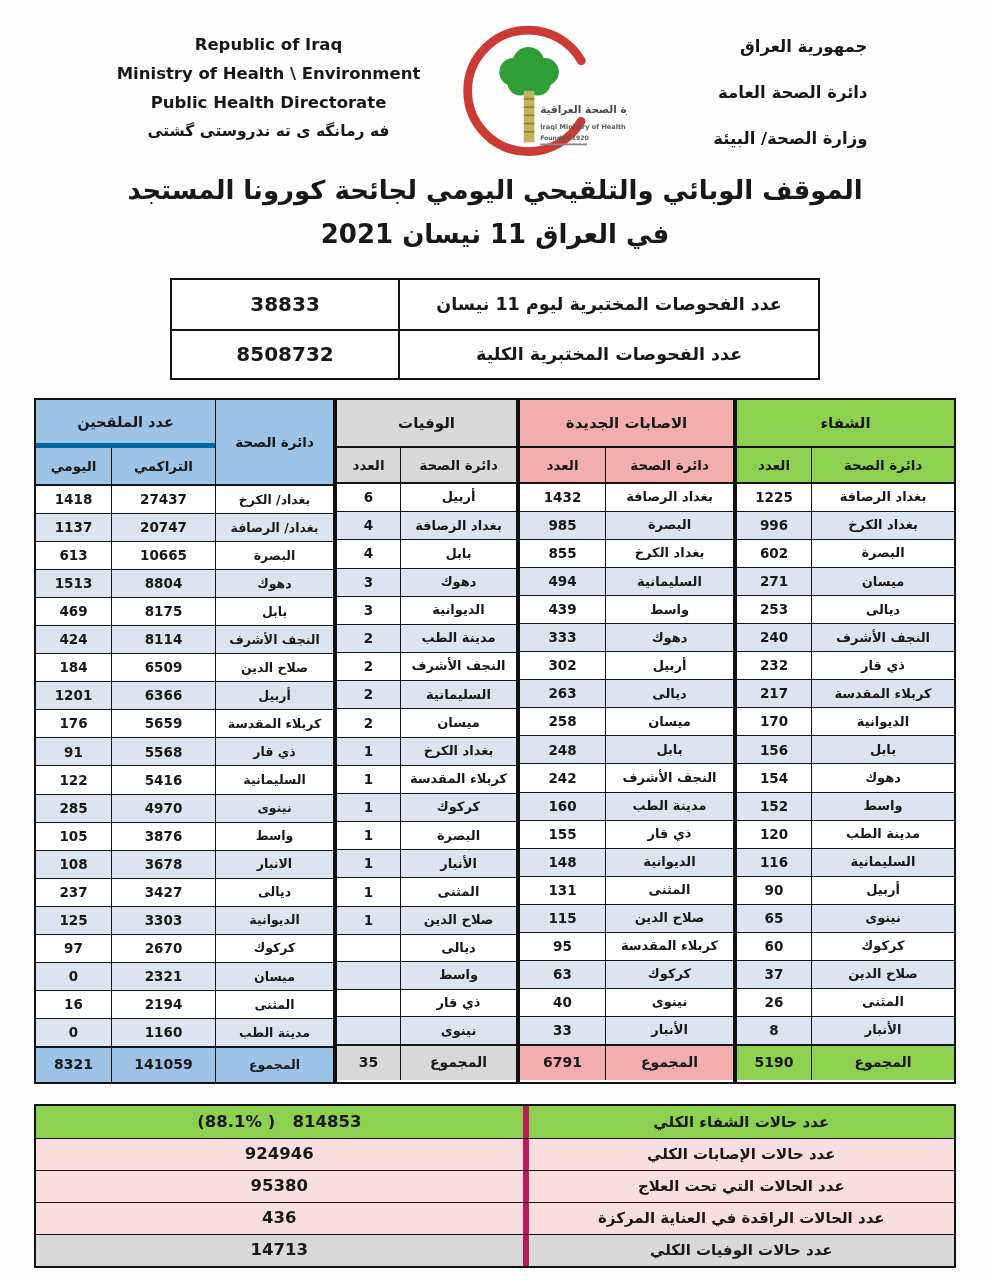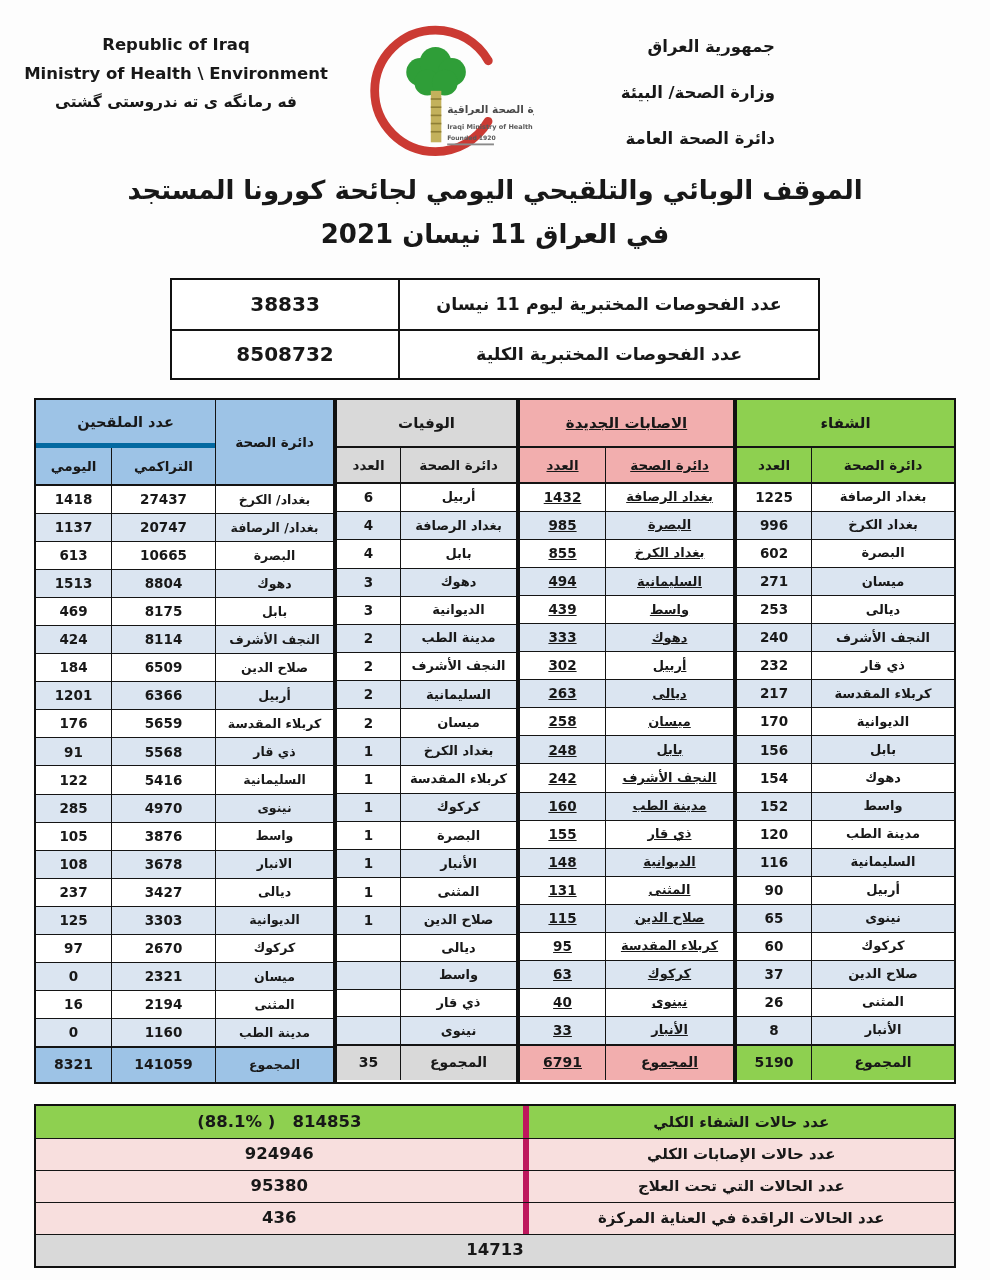--- a/index.html
+++ b/index.html
@@ -3,21 +3,21 @@
 <meta charset="utf-8">
 <style>
   * { box-sizing: border-box; margin: 0; padding: 0; }
   body {
     width: 990px; height: 1280px; margin: 0 auto; background: #ffffff;
     font-family: "DejaVu Sans", sans-serif; font-weight: bold; color: #181818;
   }
   .page { position: relative; width: 990px; height: 1280px; overflow: hidden; background: #fdfdfd; }
 
   
-  .header { display: flex; justify-content: flex-start; padding: 16px 4px 0 6px; height: 168px; }
+  .header { display: flex; justify-content: center; padding: 16px 4px 0 6px; height: 168px; }
   .header-en { width: 340px; text-align: center; font-size: 16.5px; line-height: 29px; padding-top: 14px; }
   .header-en .kurdish { font-size: 15.5px; }
   .logo-wrap { width: 200px; display: flex; justify-content: center; align-items: flex-start; }
   .header-ar { width: 255px; text-align: right; font-size: 16.5px; line-height: 46px; padding: 8px 26px 0 0; }
 
   
   .title { text-align: center; font-size: 26px; line-height: 44px; margin-top: 0; }
 
   
   .trow { display: flex; align-items: stretch; }
@@ -30,21 +30,21 @@
   
   .tests { width: 650px; margin: 22px auto 0; border: 2.5px solid #111; background: #fff; }
   .tests .trow { height: 49px; }
   .tests .trow + .trow { border-top: 2px solid #141414; }
   .tests .cell.label { width: 65%; font-size: 17.5px; border-left: 2px solid #141414; }
   .tests .cell.value { flex: 1; font-size: 20px; }
 
   
   .tables { display: flex; justify-content: space-between; width: 922px; margin: 18px auto 0; }
   .gtable { border: 2.5px solid #111; background: #fff; }
-  .t-green { width: 222px; } .t-pink { width: 242px; text-decoration: underline; } .t-gray { width: 184px; } .t-blue { width: 302px; }
+  .t-green { width: 222px; } .t-pink { width: 242px; } .t-gray { width: 184px; } .t-blue { width: 302px; }
 
   .t-title { height: 48px; display: flex; align-items: center; justify-content: center;
              font-size: 15px; border-bottom: 2px solid #141414; }
   .t-sub { display: flex; height: 36px; border-bottom: 2px solid #141414; }
   .hcell { display: flex; align-items: center; justify-content: center; font-size: 13.5px; text-align: center; }
   .t-sub .hcell:not(:last-child) { border-left: 1.7px solid #141414; }
 
   .gtable .rows { display: flex; flex-direction: column; height: 560px; }
   .gtable .rows .trow { flex: 1 1 auto; min-height: 0; }
   .gtable .rows .trow:nth-child(even) { background: #dbe5f1; }
@@ -89,20 +89,21 @@
 </style>
 </head>
 <body>
 
 <div class="page">
 
   <div class="header">
     <div class="header-en">
       <div>Republic of Iraq</div>
       <div>Ministry of Health \ Environment</div>
+      <div>Public Health Directorate</div>
       <div class="kurdish" dir="rtl">فه رمانگه ى ته ندروستى گشتى</div>
     </div>
 
     <div class="logo-wrap">
       <svg width="176" height="152" viewBox="0 0 150 130">
         <circle cx="66" cy="64" r="52" fill="none" stroke="#cb3a33" stroke-width="7.5" stroke-linecap="round" stroke-dasharray="272 54.7" stroke-dashoffset="-27.3"></circle>
         <g>
           <circle cx="53" cy="48" r="12" fill="#2f9e38"></circle>
           <circle cx="66" cy="40" r="13.5" fill="#2f9e38"></circle>
           <circle cx="80" cy="48" r="12" fill="#2f9e38"></circle>
@@ -121,22 +122,22 @@
           <text x="76" y="83" font-size="9" fill="#4a4a4a">وزارة الصحة العراقية</text>
           <text x="76" y="97" font-size="5.6" fill="#5a5a5a">Iraqi Ministry of Health</text>
           <text x="76" y="106" font-size="5.2" fill="#5a5a5a">Founded 1920</text>
           <rect x="76" y="109" width="40" height="1.6" fill="#8a8a8a"></rect>
         </g>
       </svg>
     </div>
 
     <div class="header-ar" dir="rtl">
       <div>جمهورية العراق</div>
+      <div>دائرة الصحة العامة</div>
       <div>وزارة الصحة/ البيئة</div>
-      <div>دائرة الصحة العامة</div>
     </div>
   </div>
 
   <div class="title" dir="rtl">
     <div>الموقف الوبائي والتلقيحي اليومي لجائحة كورونا المستجد</div>
     <div>في العراق  11  نيسان  2021</div>
   </div>
 
   <div class="tests" dir="rtl">
     <div class="rows">
@@ -569,18 +570,19 @@
         </div>
         <div class="trow">
           <div class="cell label">عدد الحالات التي تحت العلاج</div>
           <div class="cell value">95380</div>
         </div>
         <div class="trow">
           <div class="cell label">عدد الحالات الراقدة في العناية المركزة</div>
           <div class="cell value">436</div>
         </div>
         <div class="trow">
+          <div class="cell label">عدد حالات الوفيات الكلي</div>
           <div class="cell value">14713</div>
         </div>
       </div>
   </div>
 
 </div>
 
 </body></html>

